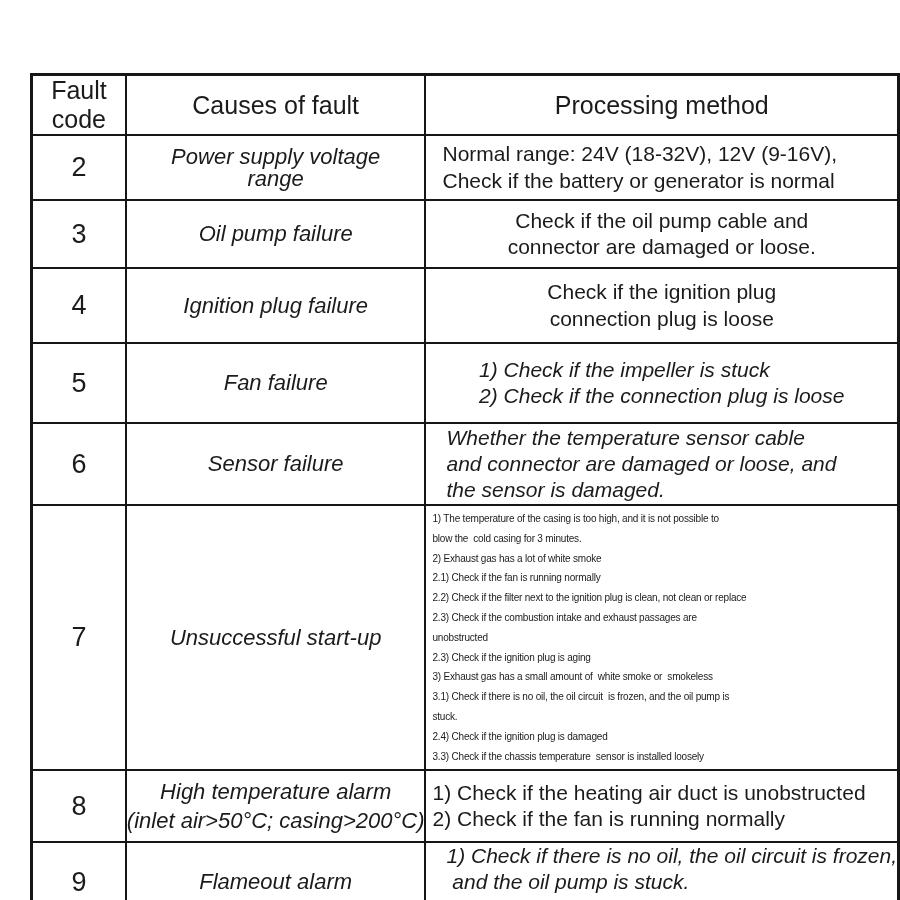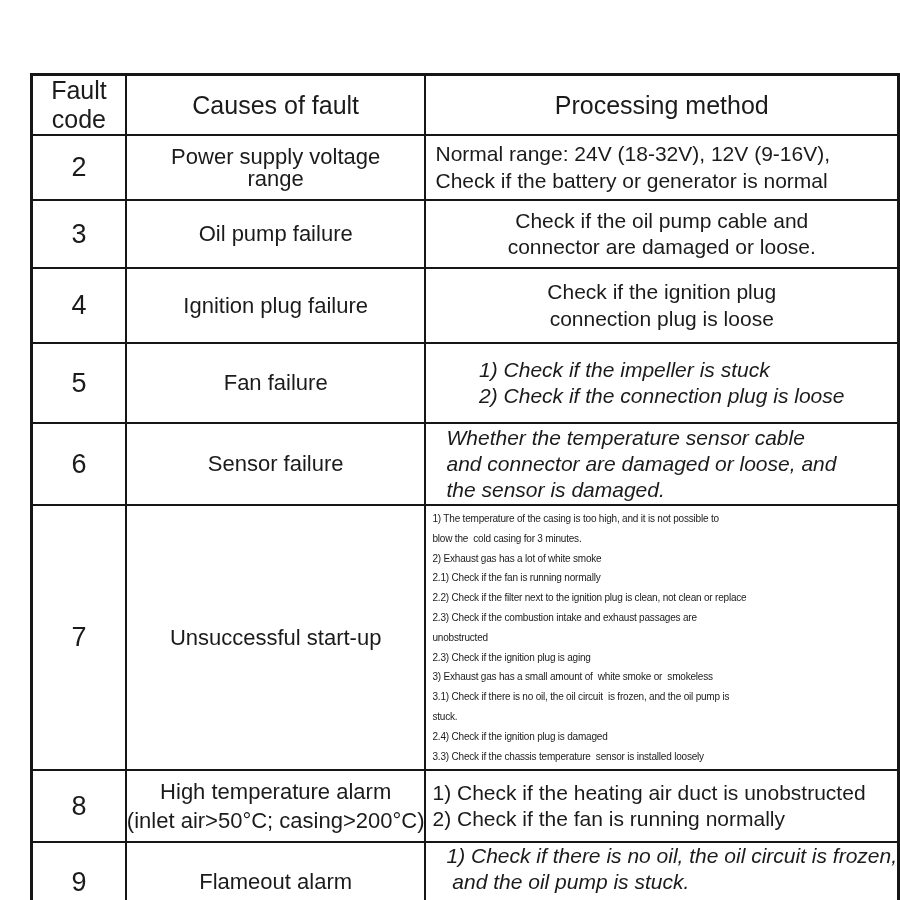--- a/index.html
+++ b/index.html
@@ -48,34 +48,34 @@
     text-align: center;
     padding: 0;
     overflow: hidden;
   }
   #fault-table thead tr { height: 52px; }
   #fault-table th {
     font-weight: normal;
     font-size: 25px;
   }
   .code-cell { font-size: 27px; }
-  .cause-cell { font-size: 22px; line-height: 1.18; }
+  .cause-cell { font-size: 22px; line-height: 1.18; font-style: italic; }
   .cause-line { white-space: pre; }
   .cause-tight .cause-line { line-height: 1.0; }
   .cause-sub {
     font-size: 22px;
     line-height: 1.1;
     margin-top: 4px;
     white-space: pre;
   }
   .proc-cell { font-size: 21px; line-height: 1.24; }
   .proc { display: block; }
   .p-line { white-space: pre; }
   .p-left { text-align: left; }
-  .p-pad4 { padding-left: 9px; }
+  .p-pad4 { padding-left: 16px; }
   .p-pad8 { padding-left: 20px; font-style: italic; }
   .p-pad14 { padding-left: 6px; }
   .p-inline {
     display: inline-block;
     text-align: left;
     font-style: italic;
   }
   .p-small {
     font-size: 10px;
     line-height: 19.8px;

